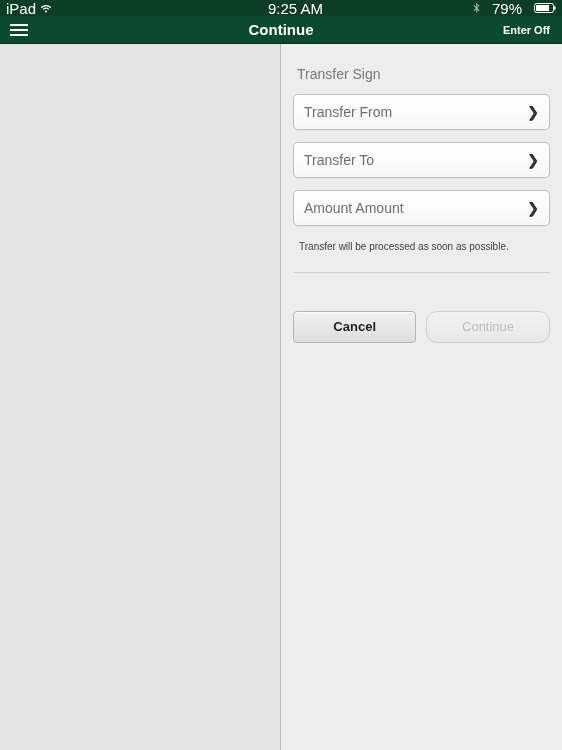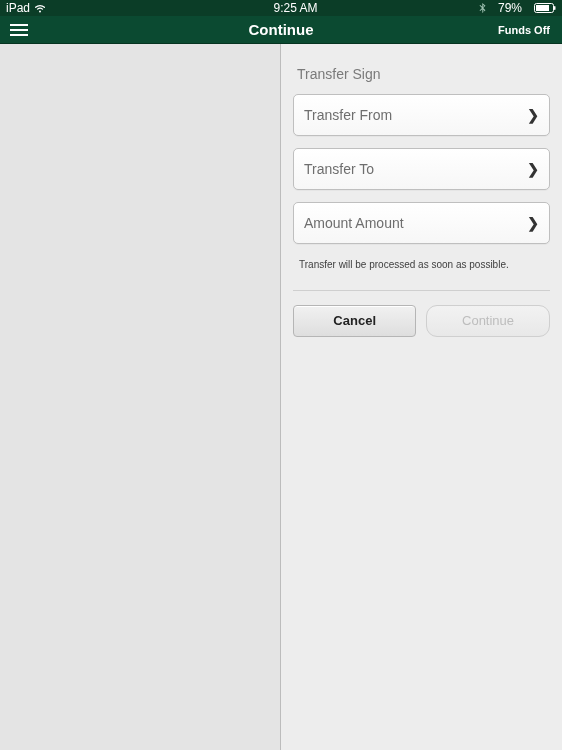--- a/index.html
+++ b/index.html
@@ -2,21 +2,21 @@
 <html><head>
 <meta charset="utf-8">
 <style>
   * { box-sizing: border-box; margin: 0; padding: 0; }
   html, body { width: 562px; height: 750px; font-family: -apple-system, "Helvetica Neue", Helvetica, Arial, sans-serif; background: #e0e0e0; overflow: hidden; }
 
   .status-bar {
     height: 16px;
     background: #0b3d27;
     color: #fff;
-    font-size: 12px;
+    font-size: 15px;
     display: flex;
     align-items: center;
     justify-content: space-between;
     padding: 0 6px;
   }
   .status-left { display: flex; align-items: center; gap: 4px; }
   .status-right { display: flex; align-items: center; gap: 12px; }
   .wifi-icon svg, .bt-icon svg, .batt-icon svg { display: block; }
   .status-center { position: absolute; left: 50%; transform: translateX(-50%); padding-left: 29px; }
 
@@ -39,21 +39,21 @@
   .content { display: flex; height: calc(750px - 16px - 28px); background: #e4e4e4; }
   .left-pane { flex: 0 0 281px; background: #e4e4e4; border-right: 1px solid #bcbcbc; }
   .right-pane { flex: 1; background: #ededed; padding: 16px 12px 0 12px; }
 
   .section-title { color: #7a7a7a; font-size: 14px; margin: 6px 4px 12px 4px; }
 
   .picker-row {
     background: linear-gradient(#fff, #f7f7f7);
     border: 1px solid #bfbfbf;
     border-radius: 5px;
-    height: 42px;
+    height: 36px;
     display: flex;
     align-items: center;
     justify-content: space-between;
     padding: 0 10px;
     margin-bottom: 12px;
     color: #6e6e6e;
     font-size: 14px;
     box-shadow: 0 1px 0 rgba(0,0,0,0.03);
   }
   .chevron { font-size: 14px; color: #333; font-weight: bold; }
@@ -65,20 +65,21 @@
   .btn-row { display: flex; gap: 10px; }
   .btn {
     flex: 0 0 48%;
     height: 32px;
     border-radius: 4px;
     border: 1px solid #b5b5b5;
     font-size: 13px;
     display: flex;
     align-items: center;
     justify-content: center;
+    margin-top: 24px;
   }
   .btn-cancel {
     background: linear-gradient(#f1f1f1, #dedede);
     color: #222;
     font-weight: 600;
     box-shadow: inset 0 1px 0 #fff;
   }
   .btn-continue {
     background: linear-gradient(#f2f2f2, #e8e8e8);
     color: #bdbdbd;
@@ -116,21 +117,21 @@
   </div>
 </div>
 
 <div class="nav-bar">
   <div class="menu-btn">
     <span></span>
       <span></span>
       <span></span>
   </div>
   <div class="nav-title">Continue</div>
-  <div class="signoff">Funds Off</div>
+  <div class="signoff">Enter Off</div>
 </div>
 
 <div class="content">
   <div class="left-pane"></div>
   <div class="right-pane">
 
     <div class="section-title">Transfer Sign</div>
 
     <div class="picker-row">
       <span>Transfer From</span>

